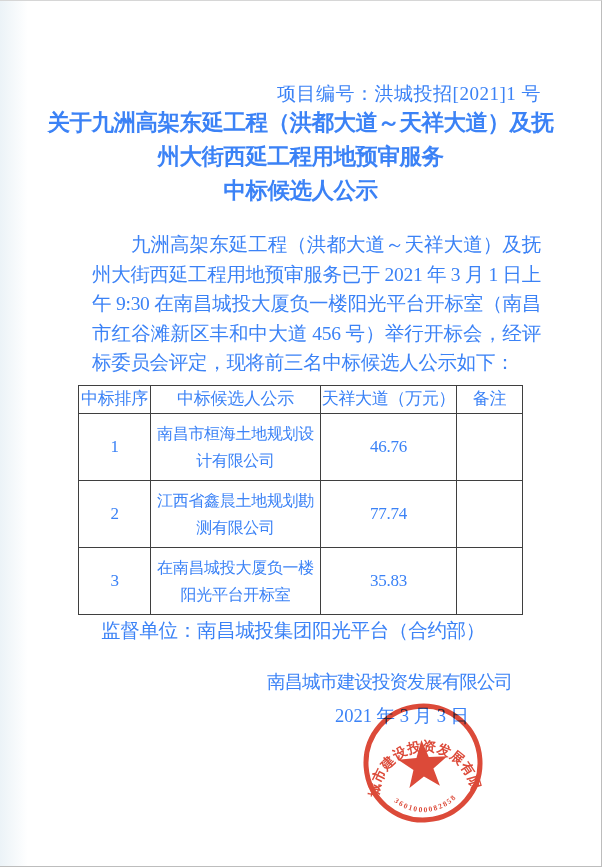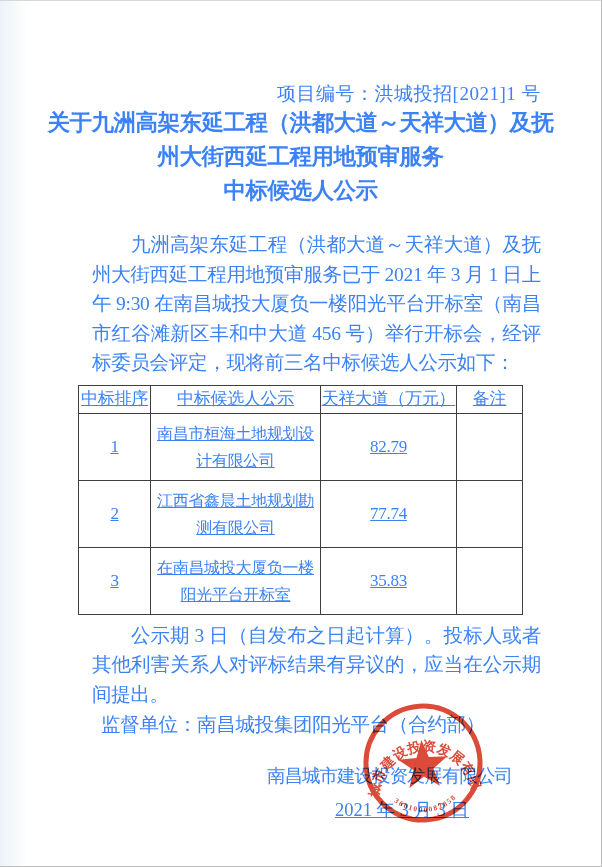--- a/index.html
+++ b/index.html
@@ -47,21 +47,20 @@
     text-align: justify;
     text-justify: inter-ideograph;
     text-indent: 2em;
     letter-spacing: -0.3px;
   }
   table.bid-table {
     width: 444px;
     margin: 7px auto 0 auto;
     border-collapse: collapse;
     table-layout: fixed;
-    text-decoration: underline;
   }
   .bid-table th, .bid-table td {
     border: 1px solid #3f3f3f;
     font-weight: normal;
     text-align: center;
     vertical-align: middle;
     font-size: 17px;
     letter-spacing: -0.3px;
   }
   .bid-table th { height: 28px; line-height: 26px; }
@@ -90,21 +89,20 @@
     font-size: 18.5px;
     line-height: 24px;
     letter-spacing: -1px;
   }
   .sig-date {
     margin-top: 10px;
     text-align: right;
     padding-right: 132px;
     font-size: 18.5px;
     line-height: 24px;
-    text-decoration: underline;
   }
   .stamp {
     position: absolute;
     left: 343px; top: 682px;
     width: 160px; height: 160px;
     mix-blend-mode: multiply;
     opacity: 0.92;
     transform: rotate(-4deg);
     pointer-events: none;
   }
@@ -139,39 +137,38 @@
         <th>中标排序</th>
         <th>中标候选人公示</th>
         <th>天祥大道（万元）</th>
         <th>备注</th>
       </tr>
     </thead>
     <tbody>
       <tr>
         <td>1</td>
         <td class="name-cell">南昌市桓海土地规划设计有限公司</td>
-        <td>82.79</td>
+        <td>46.76</td>
         <td></td>
       </tr>
       <tr>
         <td>2</td>
         <td class="name-cell">江西省鑫晨土地规划勘测有限公司</td>
         <td>77.74</td>
         <td></td>
       </tr>
       <tr>
         <td>3</td>
         <td class="name-cell">在南昌城投大厦负一楼阳光平台开标室</td>
         <td>35.83</td>
         <td></td>
       </tr>
     </tbody>
   </table>
 
-  <p class="body-para after-table">公示期 3 日（自发布之日起计算）。投标人或者其他利害关系人对评标结果有异议的，应当在公示期间提出。</p>
 
   <p class="info-line">监督单位：南昌城投集团阳光平台（合约部）</p>
 
   <div class="sig-block">
     <div class="sig-company">南昌城市建设投资发展有限公司</div>
     <div class="sig-date">2021 年 3 月 3 日</div>
   </div>
 
   <svg class="stamp" viewBox="0 0 160 160" xmlns="http://www.w3.org/2000/svg">
     <defs>

